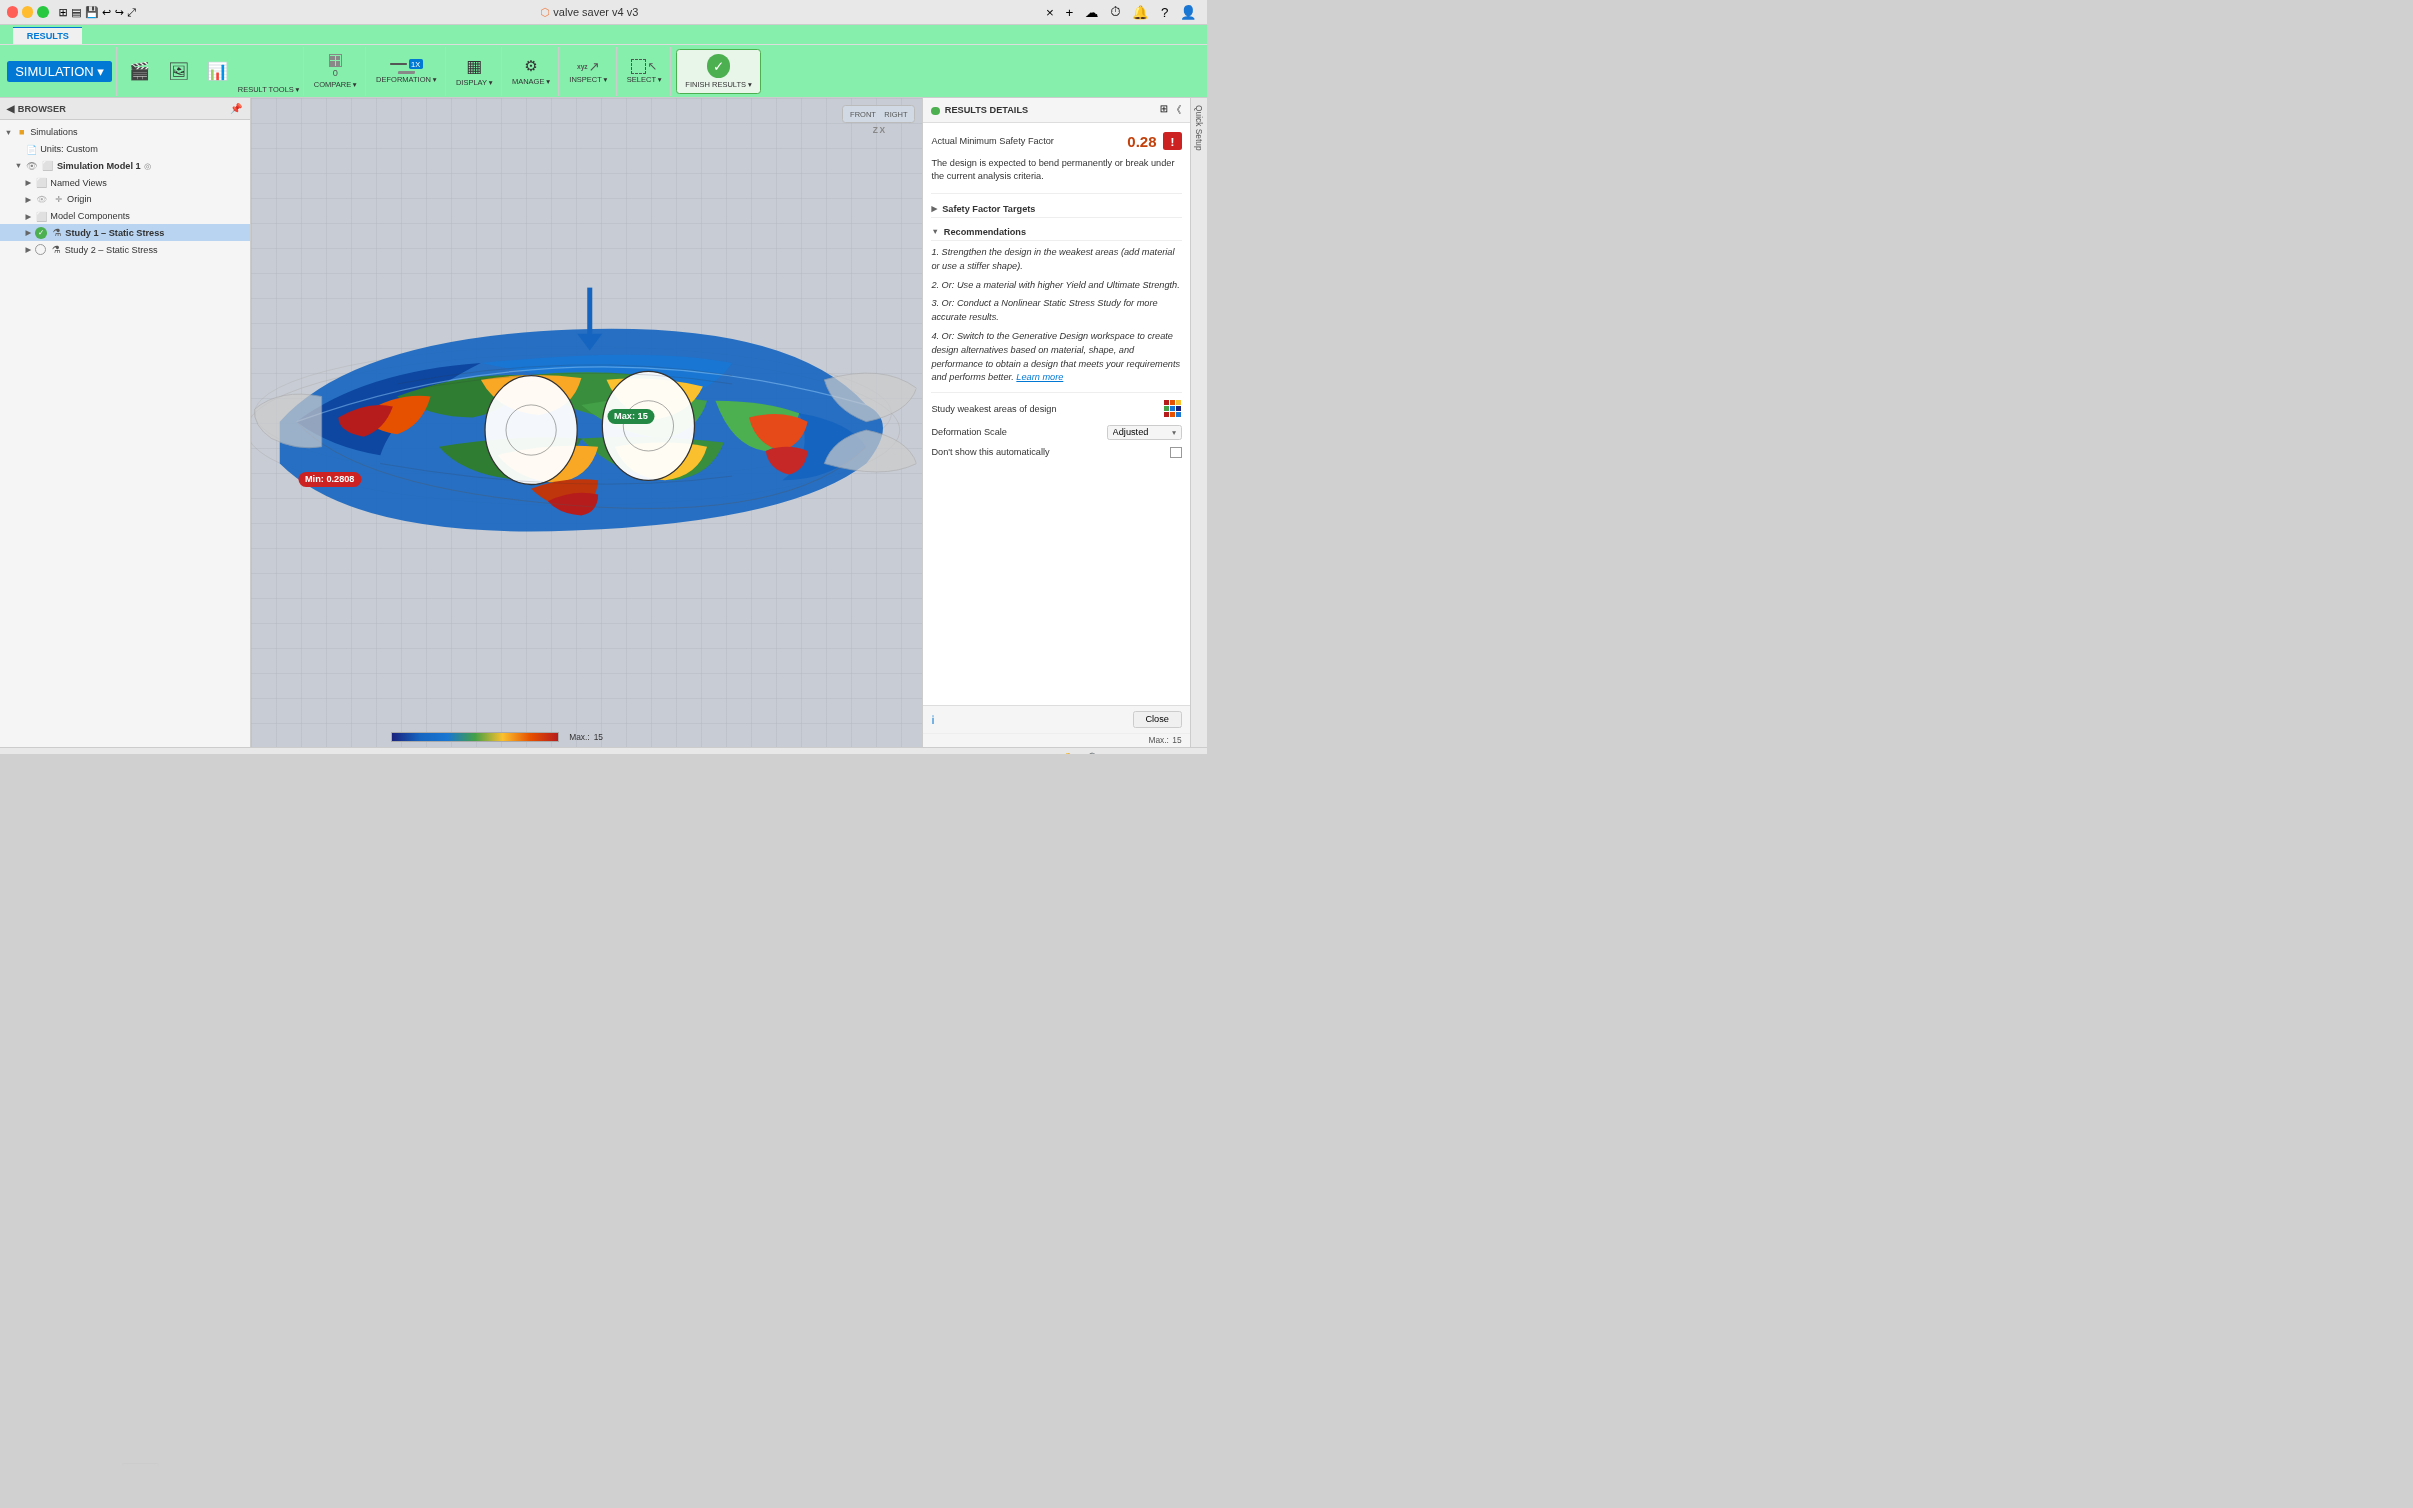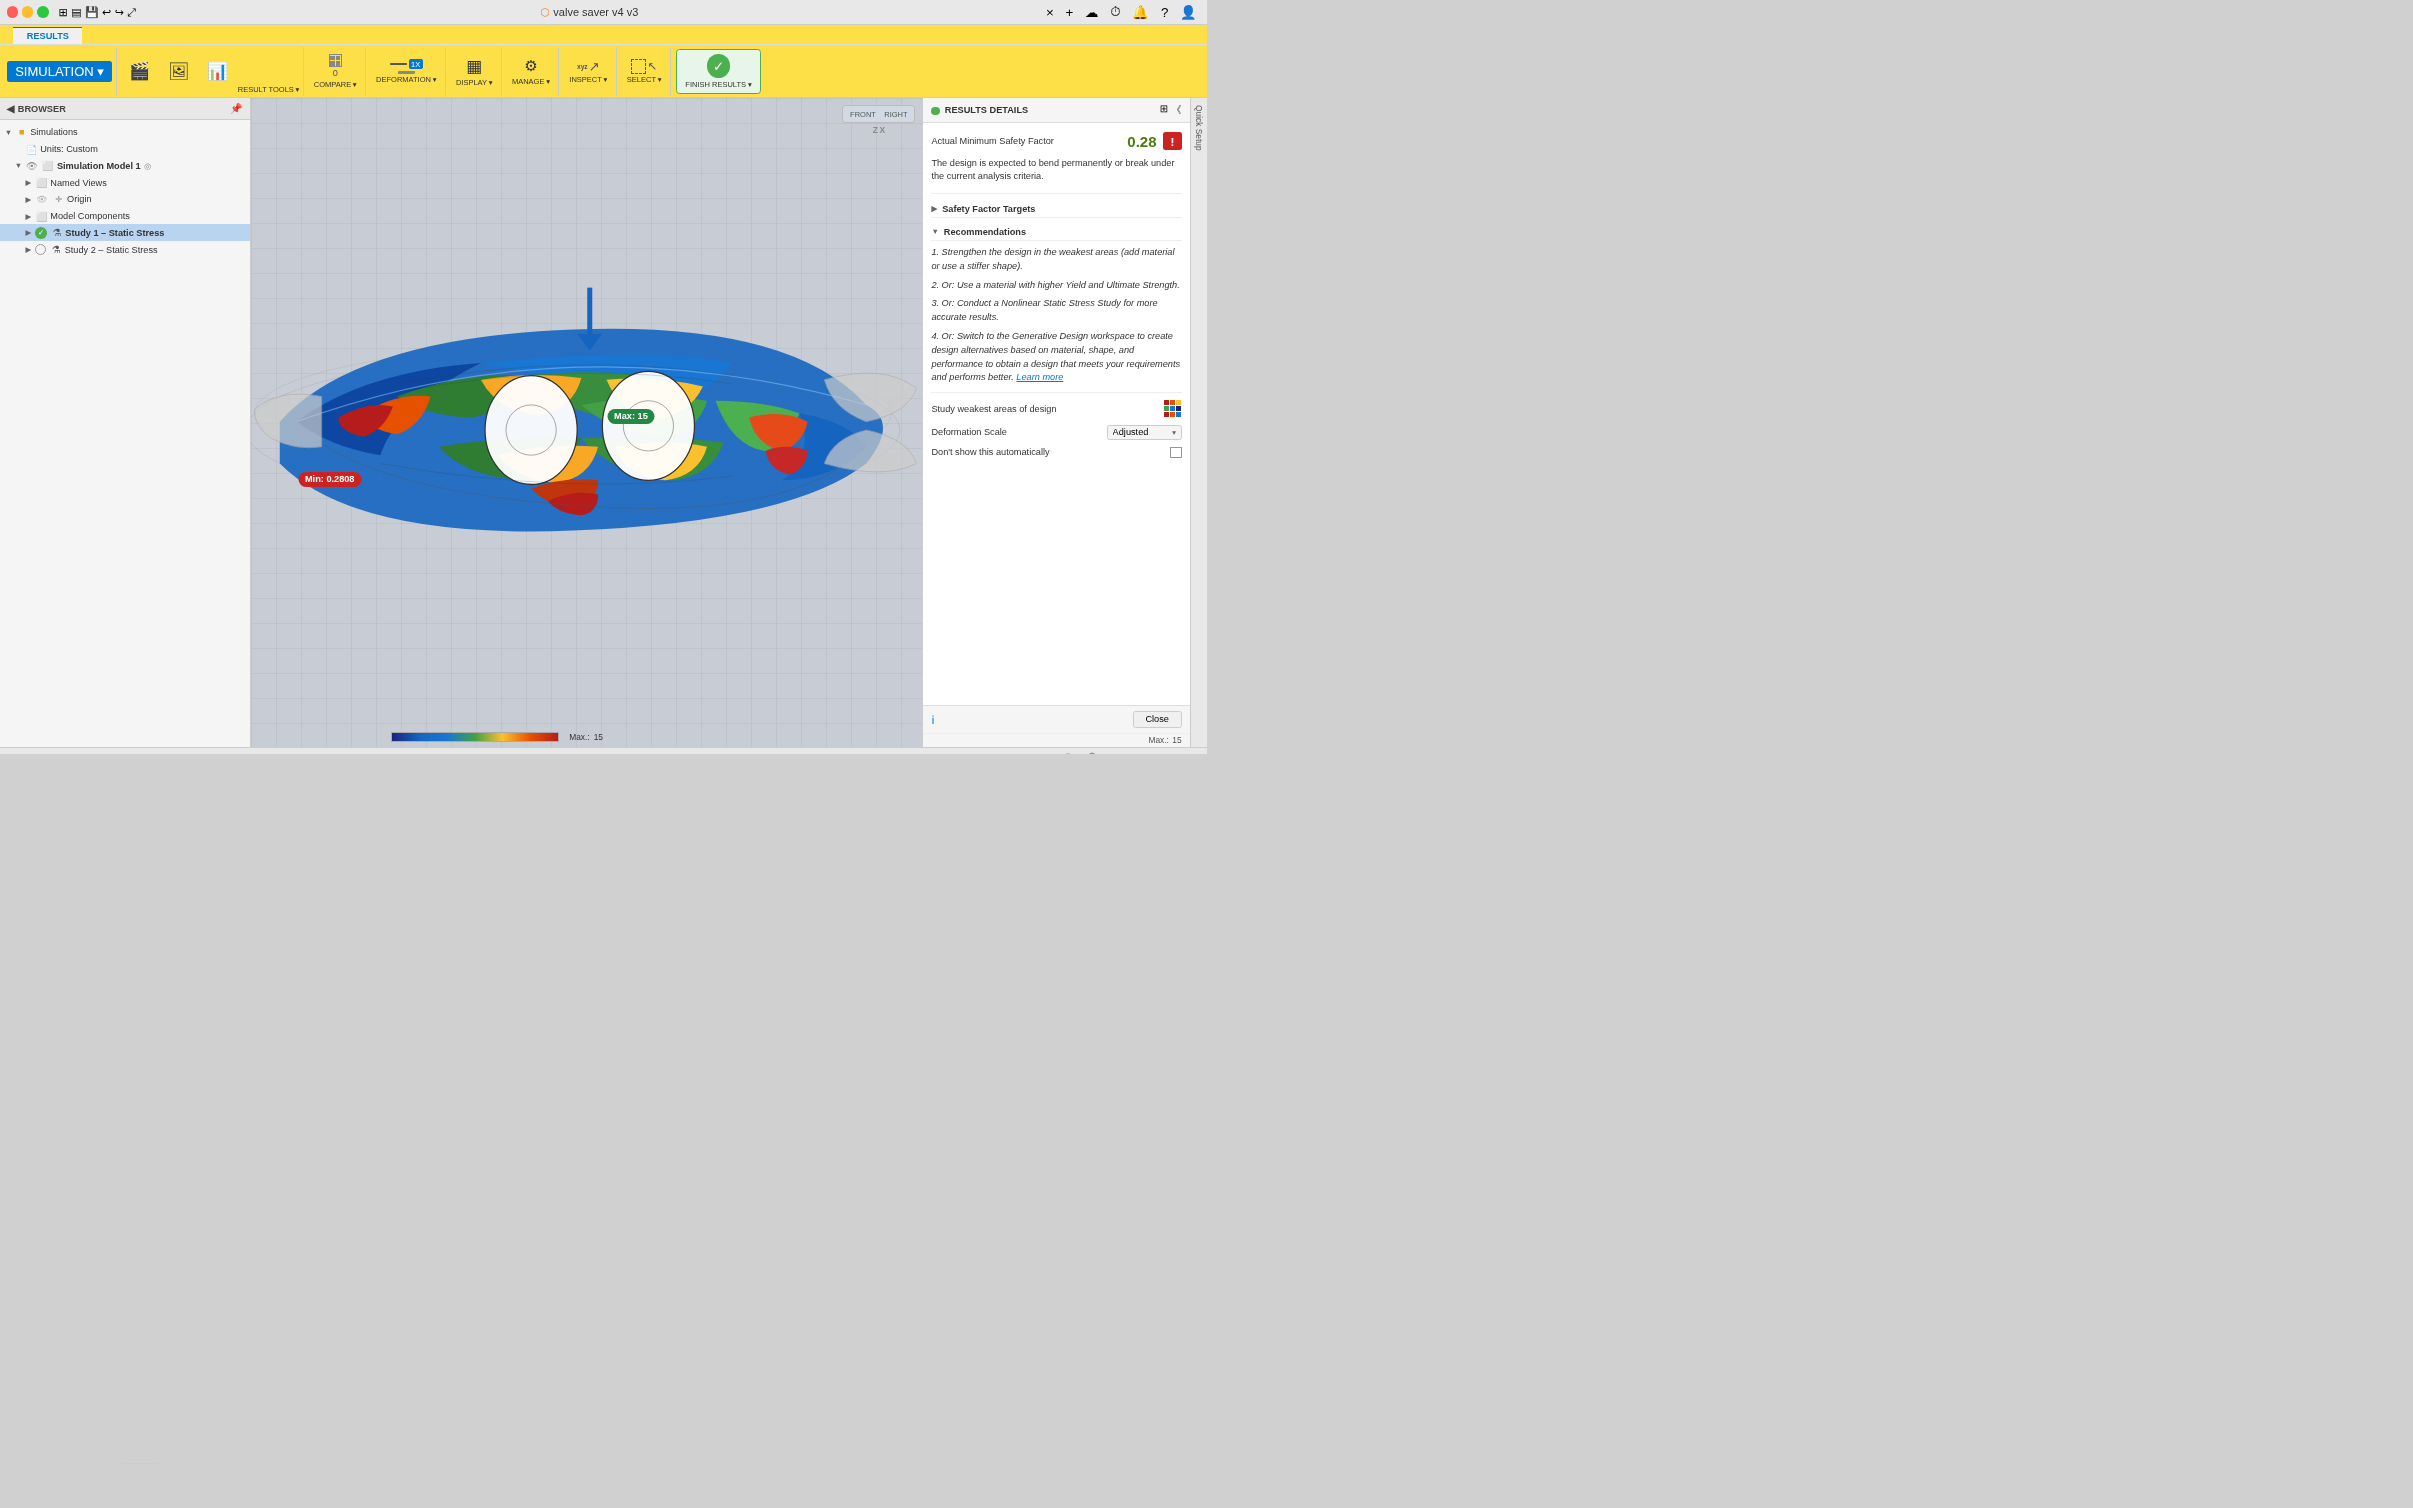--- a/index.html
+++ b/index.html
@@ -14,21 +14,21 @@
     #title-left { display: flex; align-items: center; gap: 3.4px; }
     #title-center { display: flex; align-items: center; gap: 3.4px; font-size: 11px; color: #333; }
     #title-right { display: flex; align-items: center; gap: 5px; }
     .win-btn { width: 11.7px; height: 11.7px; border-radius: 50%; display: inline-block; cursor: pointer; }
     .win-close { background: #ff5f57; }
     .win-minimize { background: #febc2e; }
     .win-maximize { background: #28c840; }
 
     
     #toolbar-area {
-      background: #fde047; border-bottom: 0.8px solid #ccc;
+      background: #86efac; border-bottom: 0.8px solid #ccc;
     }
     #results-tab {
       display: inline-block; padding: 3.4px 13.4px; background: #f0f0f0;
       border-top: 1.7px solid #0078d4; font-size: 9.2px; font-weight: bold; color: #0078d4;
       margin-left: 6.7px;
     }
     #toolbar-row {
       display: flex; align-items: stretch; padding: 1.7px 3.4px; gap: 1.7px; height: 52px;
     }
     .toolbar-group {
@@ -122,21 +122,21 @@
       padding: 5px 8.4px; background: #f5f5f5; border-bottom: 0.8px solid #ddd; height: 25px;
     }
     #results-header-left { display: flex; align-items: flex-end; gap: 5px; font-size: 9.2px; font-weight: bold; color: #333; }
     .results-dot { width: 8.4px; height: 8.4px; background: #4caf50; border-radius: 50%; }
     #results-body { flex: 1; overflow-y: auto; padding: 8.4px; }
 
     .safety-factor-row {
       display: flex; align-items: center; gap: 6.7px; margin-bottom: 6.7px;
     }
     .sf-label { font-size: 9.2px; color: #333; flex: 1; }
-    .sf-value { font-size: 15px; font-weight: bold; color: #4d7c0f; }
+    .sf-value { font-size: 15px; font-weight: bold; color: #c2410c; }
     .warning-icon {
       width: 18.4px; height: 18.4px; background: #cc2222; color: white;
       display: flex; align-items: center; justify-content: center;
       font-size: 11.7px; font-weight: bold; border-radius: 2.5px;
     }
     .description-text { font-size: 9.2px; color: #333; line-height: 1.4; margin-bottom: 10px; }
 
     .section-header {
       display: flex; align-items: center; gap: 5px; cursor: pointer;
       padding: 3.4px 0; border-bottom: 0.8px solid #eee; margin-bottom: 5px;

